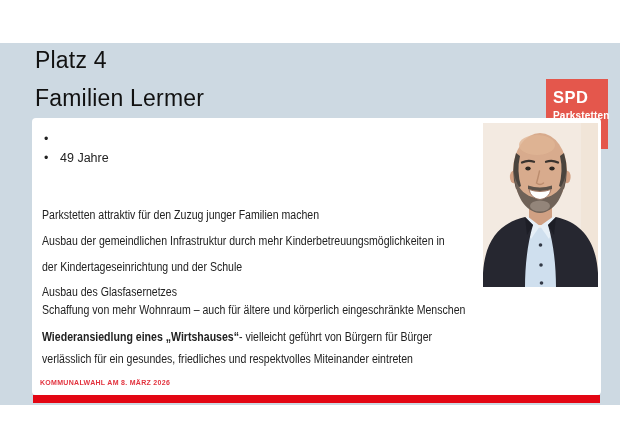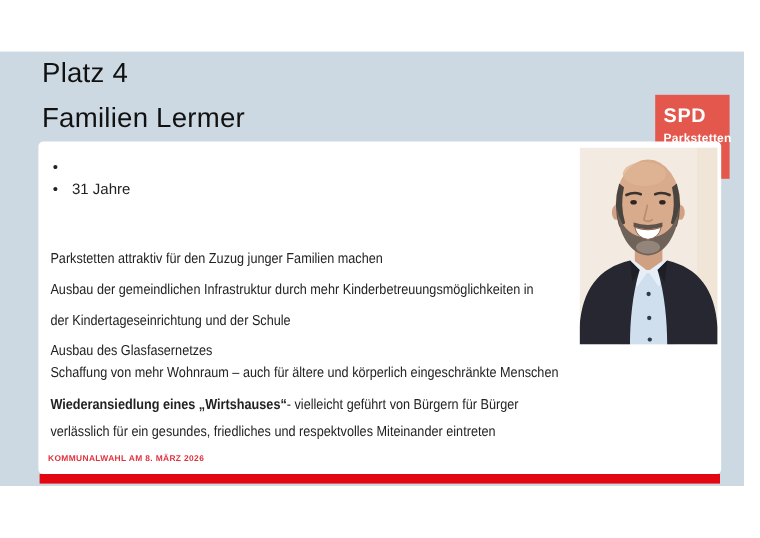--- a/index.html
+++ b/index.html
@@ -71,21 +71,21 @@
 
     <div class="content-box">
 
       <div class="bullets">
         <div class="bullet-row">
           <span class="dot">•</span>
           <span><br></span>
         </div>
         <div class="bullet-row">
           <span class="dot">•</span>
-          <span>31 Jahre</span>
+          <span>49 Jahre</span>
         </div>
       </div>
 
       <div>
         <div class="stmt" style="top:90px"><span>Parkstetten attraktiv für den Zuzug junger Familien machen</span></div>
         <div class="stmt" style="top:116px"><span>Ausbau der gemeindlichen Infrastruktur durch mehr Kinderbetreuungsmöglichkeiten in</span></div>
         <div class="stmt" style="top:142px"><span>der Kindertageseinrichtung und der Schule</span></div>
         <div class="stmt" style="top:167px"><span>Ausbau des Glasfasernetzes</span></div>
         <div class="stmt" style="top:185px"><span>Schaffung von mehr Wohnraum – auch für ältere und körperlich eingeschränkte Menschen</span></div>
         <div class="stmt" style="top:212px"><span class="b">Wiederansiedlung eines „Wirtshauses“</span><span>- vielleicht geführt von Bürgern für Bürger</span></div>

